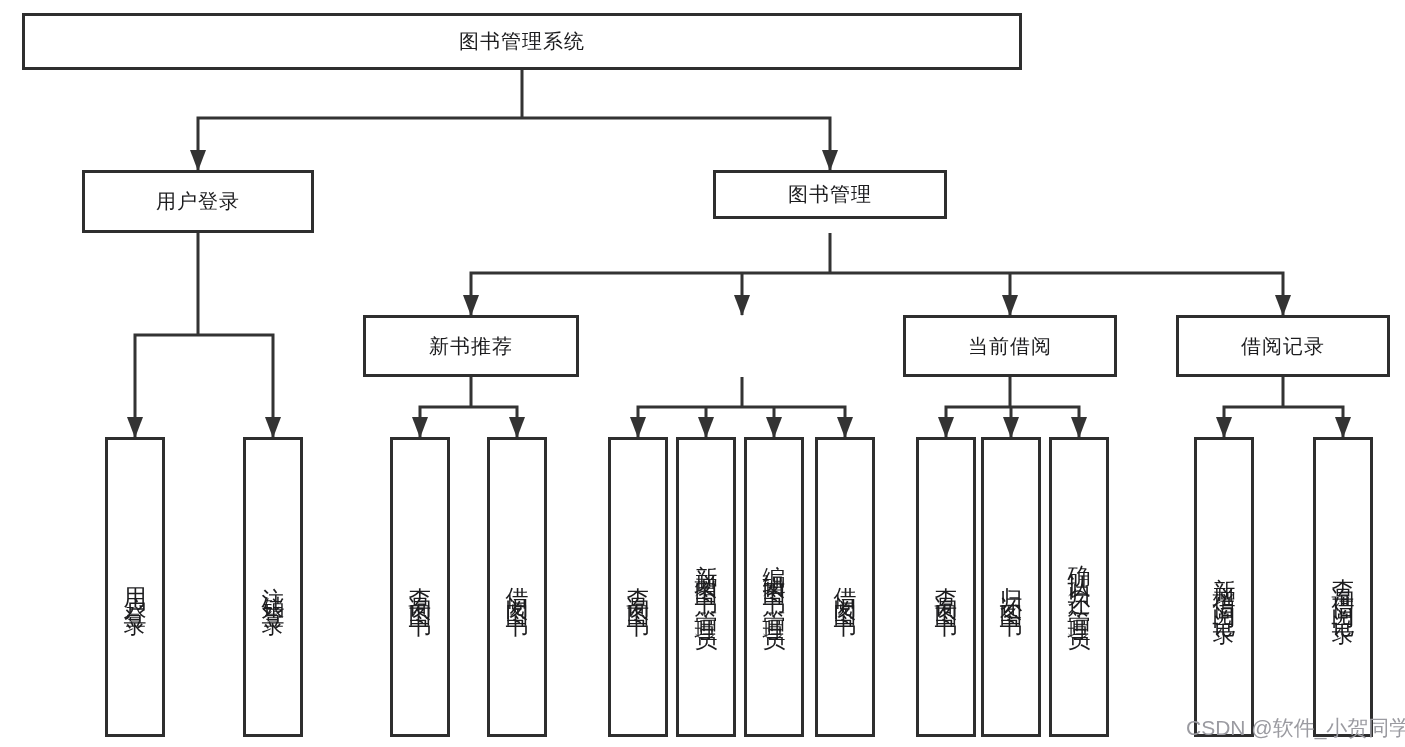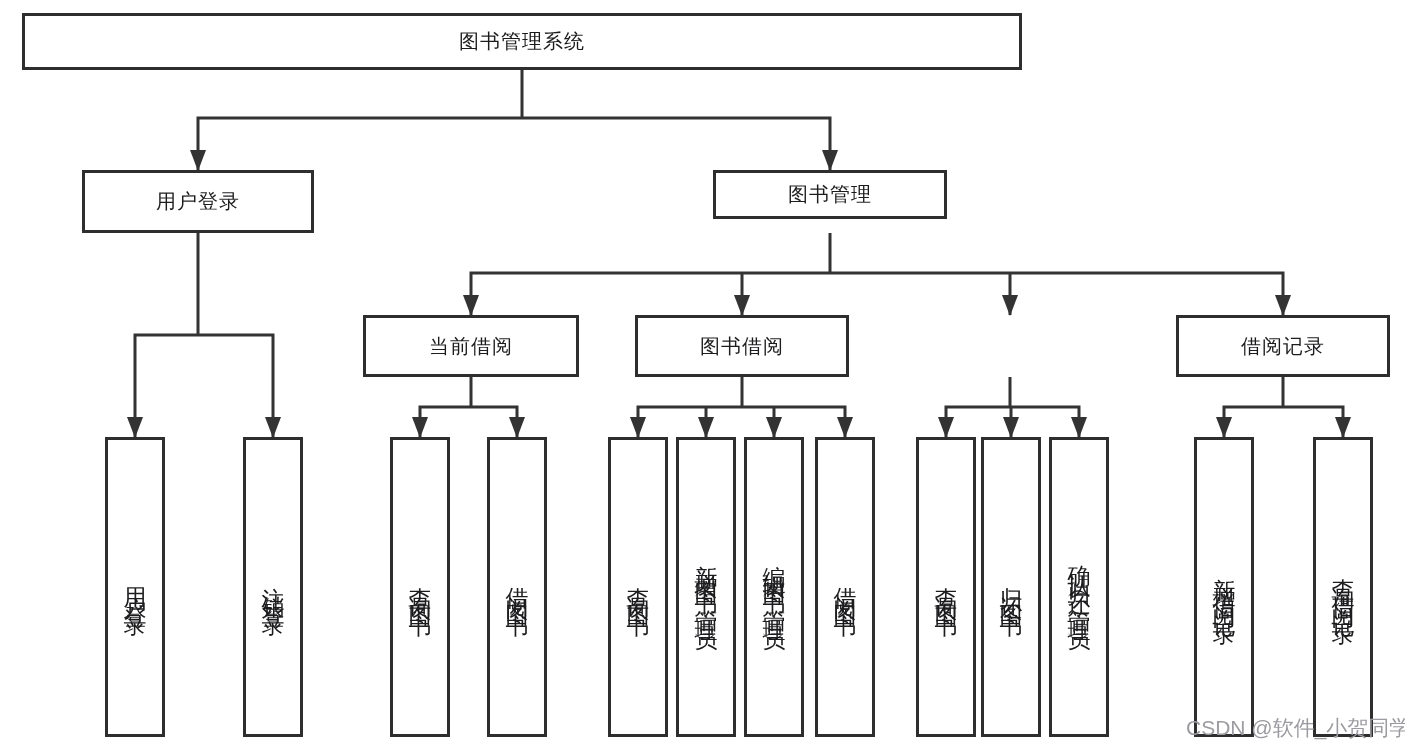--- a/index.html
+++ b/index.html
@@ -100,24 +100,24 @@
   </div>
 
   <div class="node" style="left:82px;top:170px;width:232px;height:63px;">
     <span class="hlabel">用户登录</span>
   </div>
   <div class="node" style="left:713px;top:170px;width:234px;height:49px;">
     <span class="hlabel">图书管理</span>
   </div>
 
   <div class="node" style="left:363px;top:315px;width:216px;height:62px;">
+    <span class="hlabel">新书推荐</span>
+  </div>
+  <div class="node" style="left:903px;top:315px;width:214px;height:62px;">
     <span class="hlabel">当前借阅</span>
-  </div>
-  <div class="node" style="left:635px;top:315px;width:214px;height:62px;">
-    <span class="hlabel">图书借阅</span>
   </div>
   <div class="node" style="left:1176px;top:315px;width:214px;height:62px;">
     <span class="hlabel">借阅记录</span>
   </div>
 
   <div class="node leaf" style="left:105px;top:437px;width:60px;height:300px;">
     <span class="vlabel">用户登录</span>
   </div>
   <div class="node leaf" style="left:243px;top:437px;width:60px;height:300px;">
     <span class="vlabel">注销登录</span>

